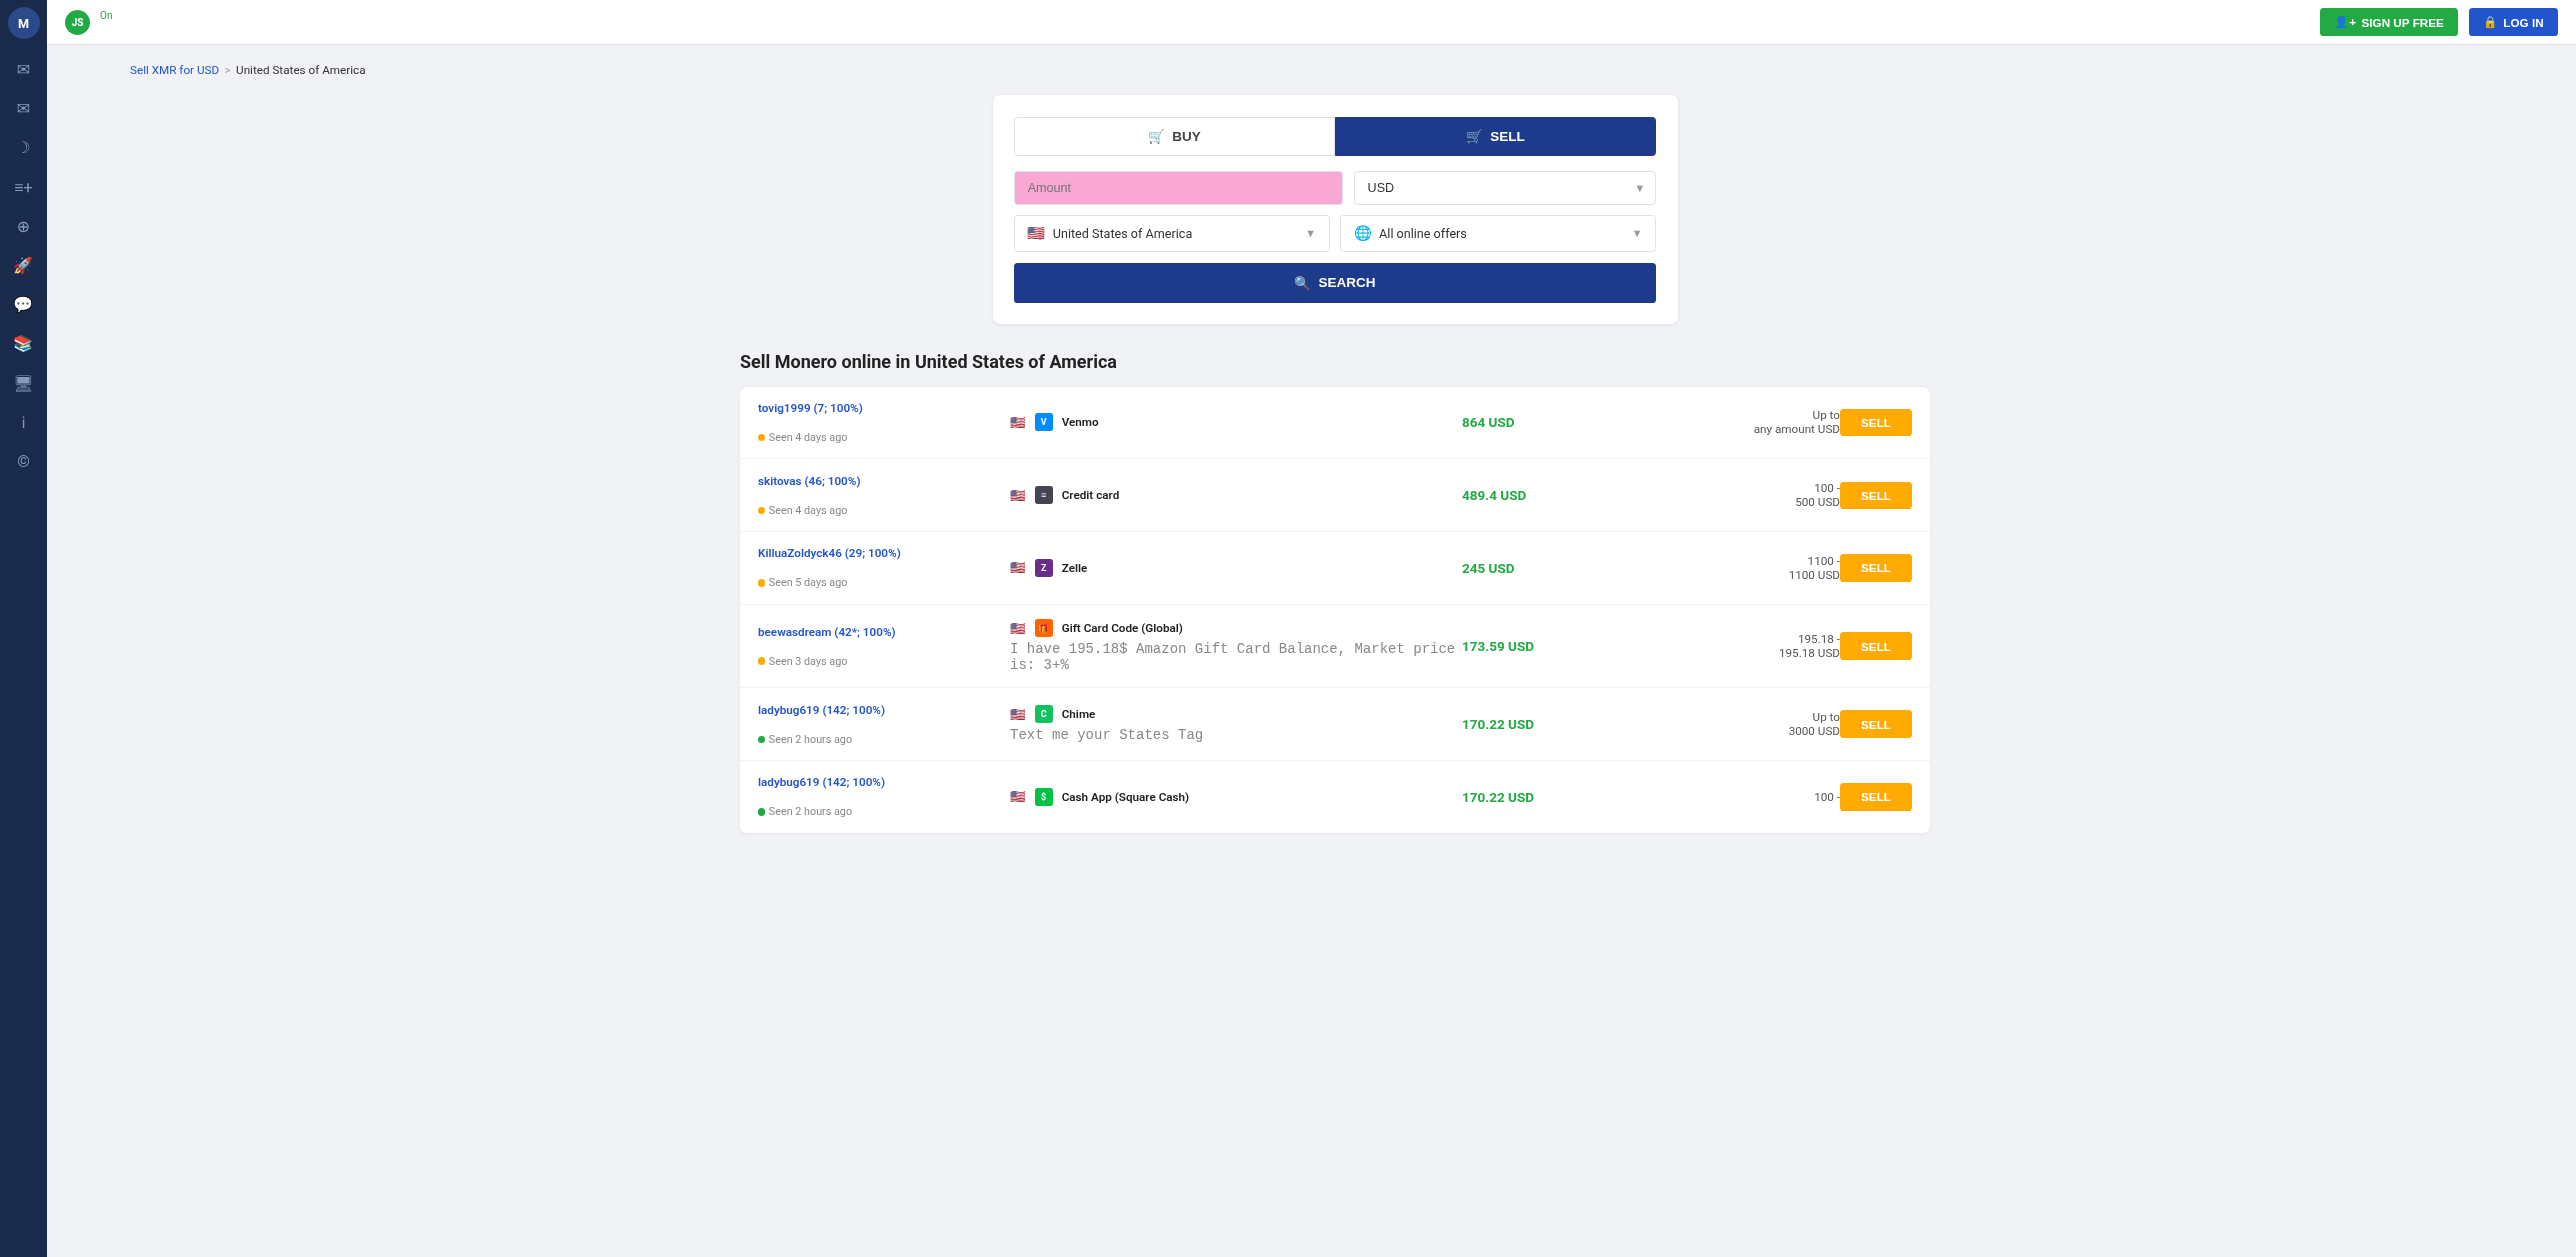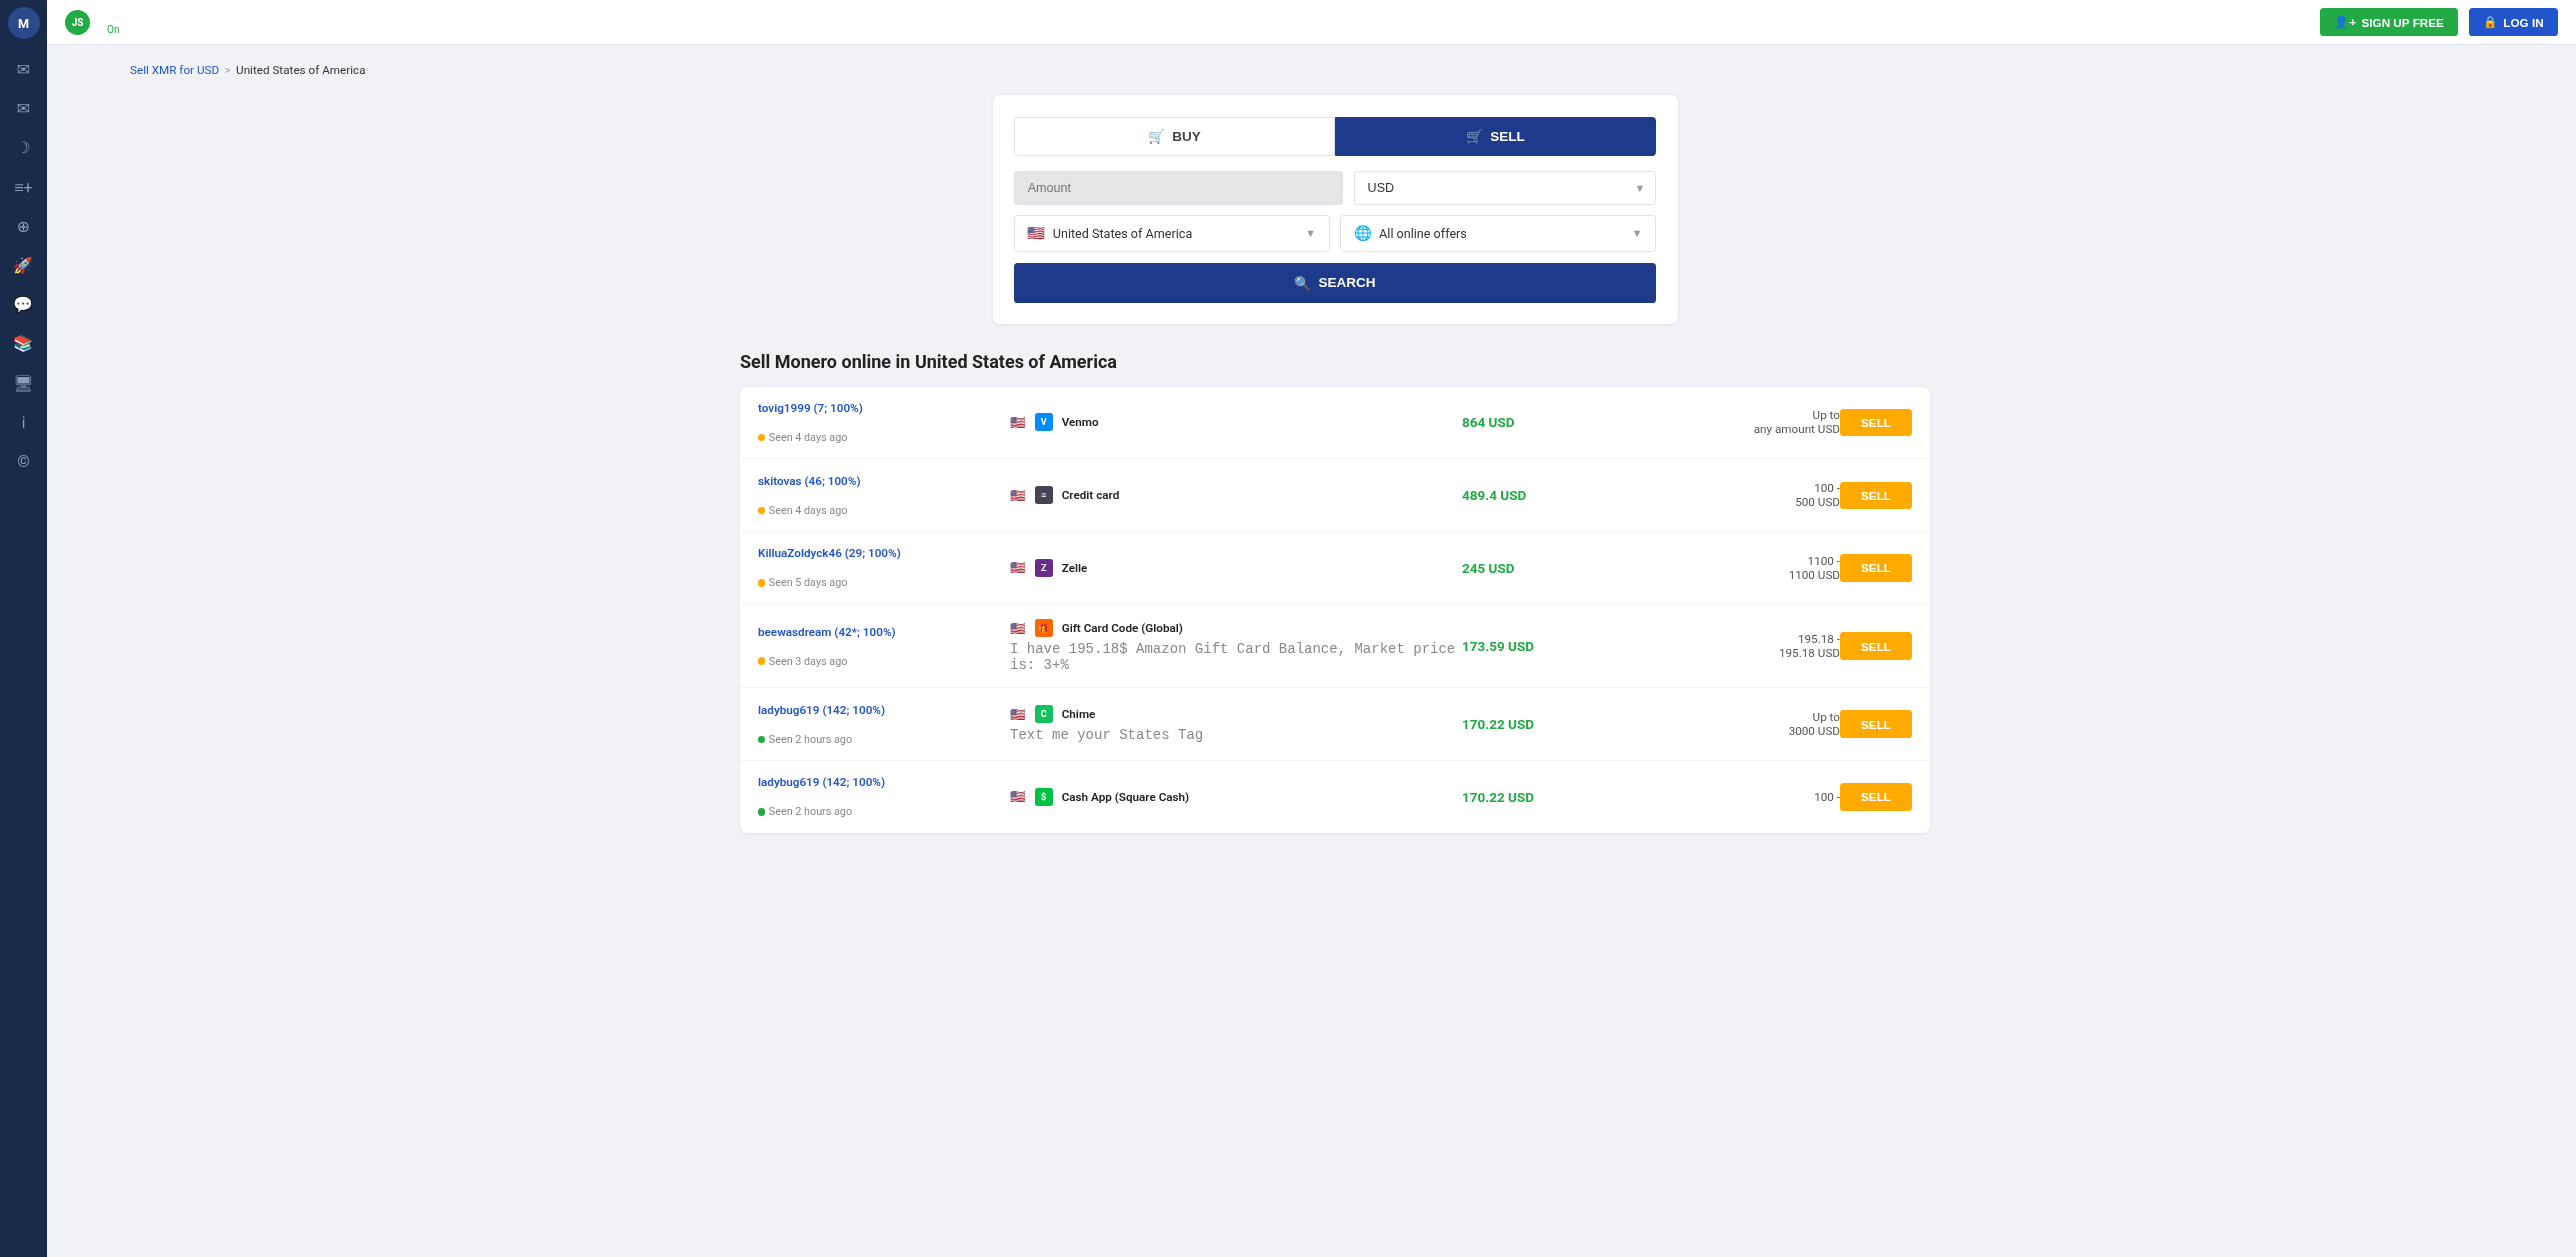--- a/index.html
+++ b/index.html
@@ -42,21 +42,21 @@
       height: 45px;
       background: white;
       border-bottom: 0.9px solid #e0e4ea;
       display: flex;
       align-items: center;
       justify-content: space-between;
       padding: 0 18px;
       z-index: 100;
     }
     .topbar-left {
-      display: flex; align-items: flex-end; gap: 17px;
+      display: flex; align-items: flex-start; gap: 10px;
     }
     .js-badge {
       background: #22aa44;
       color: white;
       border-radius: 50%;
       width: 25px; height: 25px;
       display: flex; align-items: center; justify-content: center;
       font-size: 10px; font-weight: bold;
     }
     .js-on {
@@ -148,21 +148,21 @@
       gap: 10.8px;
       margin-bottom: 10.8px;
     }
     .form-input {
       flex: 1;
       border: 0.9px solid #dde2ea;
       border-radius: 3.6px;
       padding: 9px 12.6px;
       font-size: 12.6px;
       color: #333;
-      background: #e5e5e5;
+      background: #f9a8d4;
       outline: none;
     }
     .select-wrapper {
       flex: 1;
       position: relative;
     }
     .select-wrapper select {
       width: 100%;
       border: 0.9px solid #dde2ea;
       border-radius: 3.6px;

